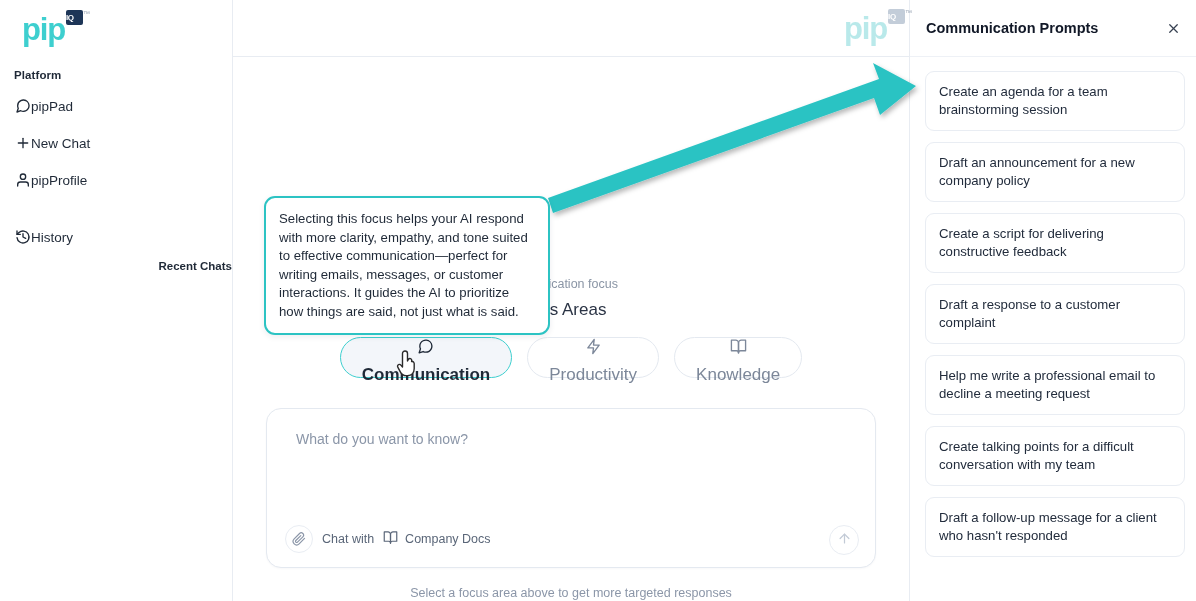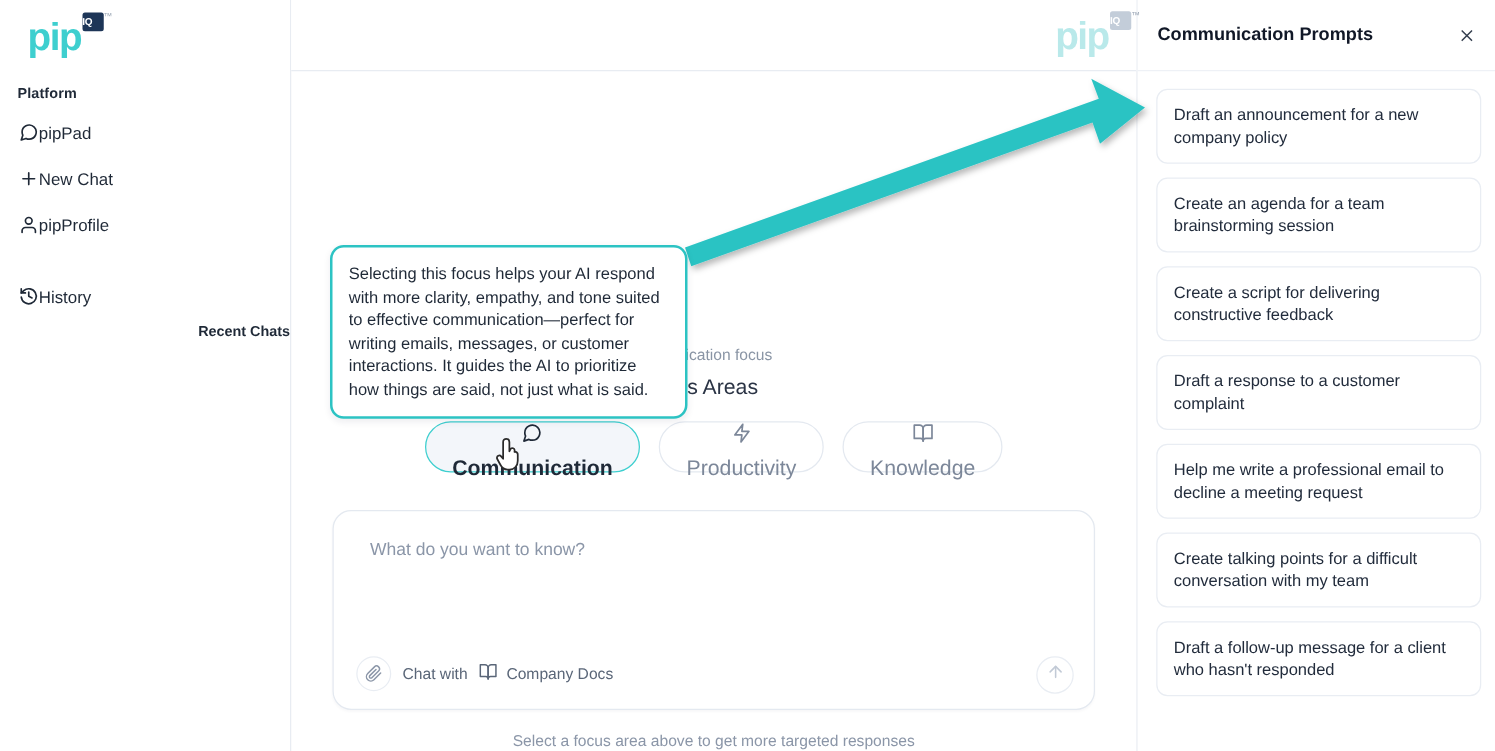--- a/index.html
+++ b/index.html
@@ -2,21 +2,21 @@
 <html><head>
 <meta charset="utf-8">
 <style>
   * { box-sizing: border-box; margin: 0; padding: 0; }
   html, body {
     width: 1196px; height: 601px;
     font-family: "Liberation Sans", sans-serif;
     background: #ffffff;
     overflow: hidden;
   }
-  #app { position: relative; width: 1196px; height: 601px; display: flex; background:#e5e5e5; }
+  #app { position: relative; width: 1196px; height: 601px; display: flex; background:#14b8a6; }
 
   
   .sidebar {
     width: 233px; height: 601px; flex: 0 0 233px;
     background: #ffffff;
     border-right: 1px solid #e8ecf2;
     padding: 0;
     position: relative;
   }
   .logo-wrap { padding: 14px 0 0 22px; height: 57px; }
@@ -316,22 +316,22 @@
     <div class="rpanel-head">
       <span class="rpanel-title">Communication Prompts</span>
       <span class="rpanel-close">
         <svg width="15" height="15" viewBox="0 0 24 24" fill="none" stroke="currentColor" stroke-width="2" stroke-linecap="round">
             <line x1="18" y1="6" x2="6" y2="18"></line>
             <line x1="6" y1="6" x2="18" y2="18"></line>
           </svg>
       </span>
     </div>
     <div class="rpanel-body">
+      <div class="prompt-card">Create an agenda for a team brainstorming session</div>
       <div class="prompt-card">Draft an announcement for a new company policy</div>
-      <div class="prompt-card">Create an agenda for a team brainstorming session</div>
       <div class="prompt-card">Create a script for delivering constructive feedback</div>
       <div class="prompt-card">Draft a response to a customer complaint</div>
       <div class="prompt-card">Help me write a professional email to decline a meeting request</div>
       <div class="prompt-card">Create talking points for a difficult conversation with my team</div>
       <div class="prompt-card">Draft a follow-up message for a client who hasn't responded</div>
     </div>
   </aside>
 
   <div class="overlay">
     <svg width="1196" height="601" style="position:absolute;left:0;top:0;">

